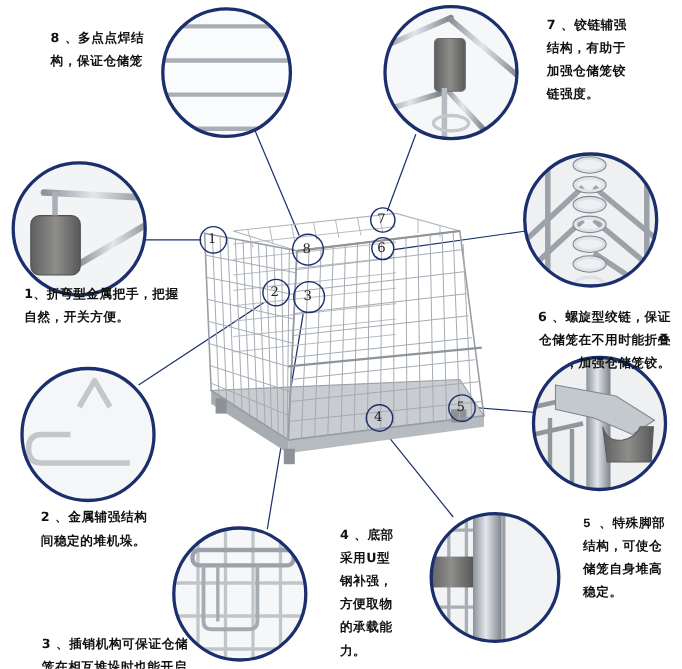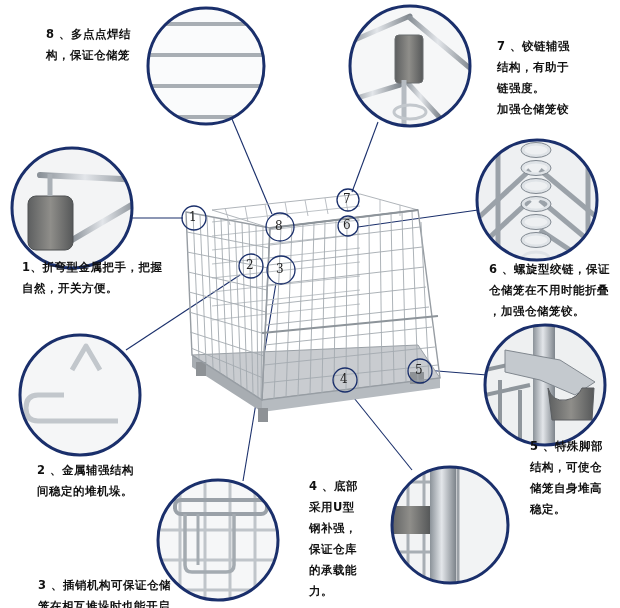--- a/index.html
+++ b/index.html
@@ -314,57 +314,57 @@
 <div style="position:absolute;left:415px;top:363px;font:12px 'DejaVu Serif',serif;color:#222">5</div>
 <div style="position:absolute;left:343px;top:218px;font:12px 'DejaVu Serif',serif;color:#222">6</div>
 <div style="position:absolute;left:343px;top:192px;font:12px 'DejaVu Serif',serif;color:#222">7</div>
 <div style="position:absolute;left:275px;top:219px;font:12px 'DejaVu Serif',serif;color:#222">8</div>
 
 <div class="caption" style="left:46px;top:24px;">
   <div>8 、多点点焊结</div>
   <div>构，保证仓储笼</div>
 </div>
 
-<div class="caption" style="left:497px;top:36px;">
+<div class="caption" style="left:497px;top:12px;">
   <div>7 、铰链辅强</div>
   <div>结构，有助于</div>
+  <div>加强仓储笼铰</div>
   <div>链强度。</div>
-  <div>加强仓储笼铰</div>
 </div>
 
 <div class="caption" style="left:22px;top:257px;">
   <div>1、折弯型金属把手，把握</div>
   <div>自然，开关方便。</div>
 </div>
 
-<div class="caption" style="left:489px;top:259px;">
+<div class="caption" style="left:489px;top:278px;text-align:right;">
   <div>6 、螺旋型绞链，保证</div>
   <div>仓储笼在不用时能折叠</div>
   <div>，加强仓储笼铰。</div>
 </div>
 
 <div class="caption" style="left:37px;top:460px;">
   <div>2 、金属辅强结构</div>
   <div>间稳定的堆机垛。</div>
 </div>
 
 <div class="caption" style="left:38px;top:543px;margin-top:32px;">
   <div>3 、插销机构可保证仓储</div>
   <div>笼在相互堆垛时也能开启</div>
 </div>
 
 <div class="caption" style="left:309px;top:476px;">
   <div>4 、底部</div>
   <div>采用U型</div>
   <div>钢补强，</div>
-  <div>保证仓库</div>
+  <div>方便取物</div>
   <div>的承载能</div>
   <div>力。</div>
 </div>
 
-<div class="caption" style="left:530px;top:436px;">
+<div class="caption" style="left:530px;top:466px;font-family:Liberation Mono, monospace;">
   <div>5 、特殊脚部</div>
   <div>结构，可使仓</div>
   <div>储笼自身堆高</div>
   <div>稳定。</div>
 </div>
 
 </div>
 
 </body></html>

